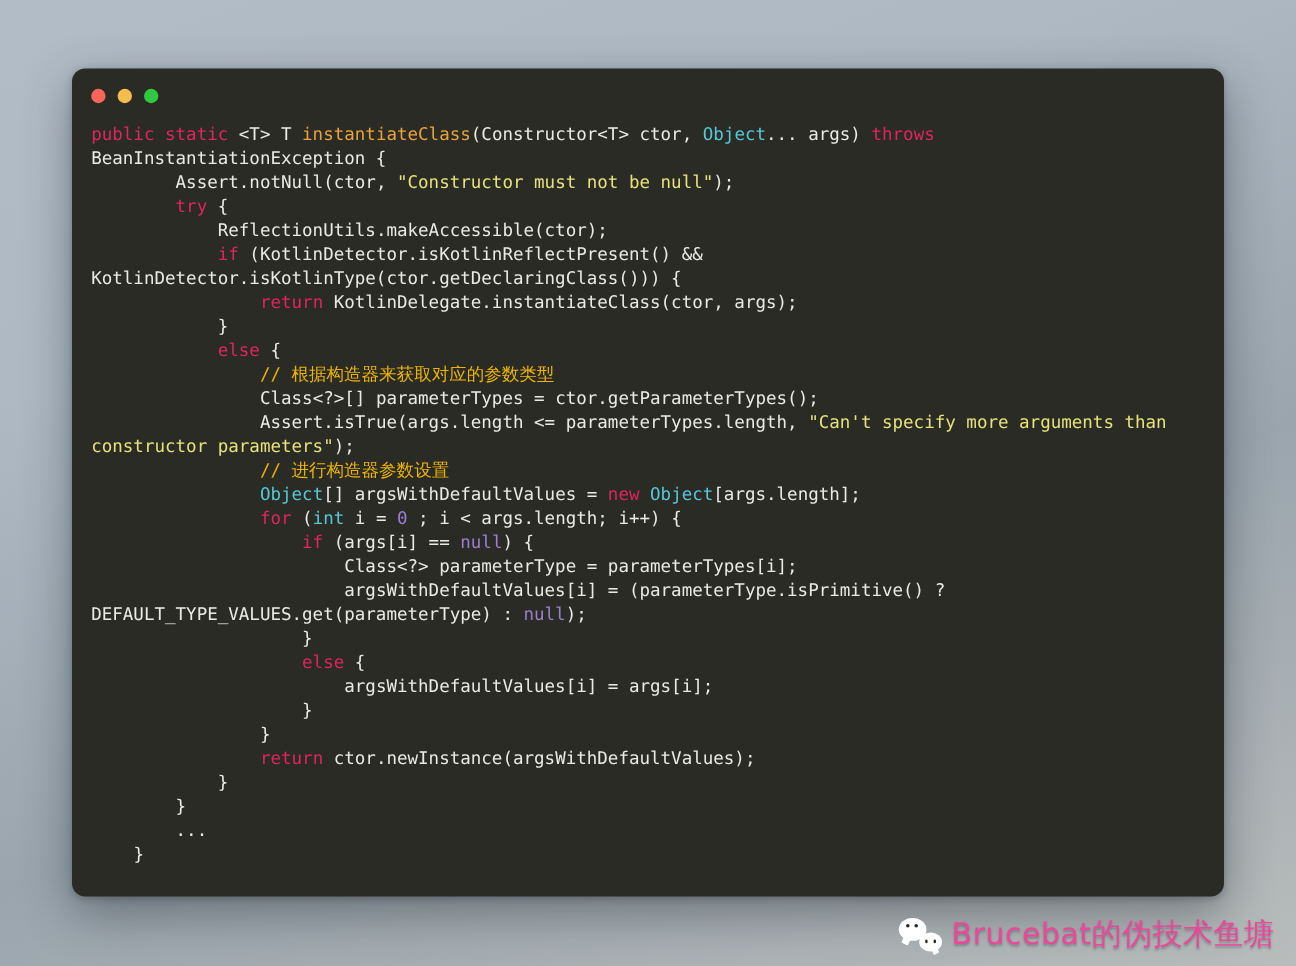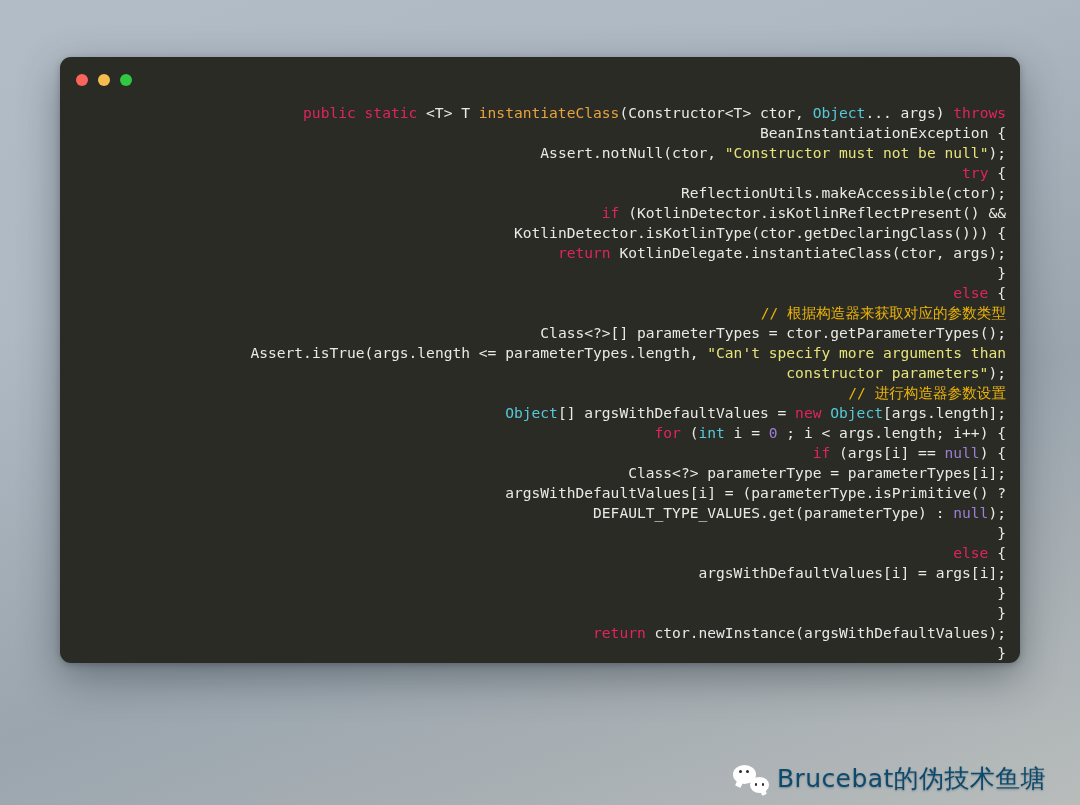--- a/index.html
+++ b/index.html
@@ -14,26 +14,25 @@
     background: linear-gradient(160deg, #b2bcc6 0%, #aeb9c3 28%, #9aa5ae 62%, #a9b0b4 82%, #b8bcbb 100%);
     position: relative;
   }
 
   
   #terminal-window {
     position: absolute;
     left: 60px;
     top: 57px;
     width: 960px;
-    height: 606px;
+    height: 690px;
     background: #2b2b26;
     border-radius: 11px;
     box-shadow: 0 14px 40px rgba(40,48,56,0.45), 0 2px 6px rgba(40,48,56,0.30);
     overflow: hidden;
-    text-align: right;
   }
 
   #titlebar {
     height: 46px;
     position: relative;
   }
   #traffic-lights {
     position: absolute;
     left: 16px;
     top: 17px;
@@ -71,26 +70,26 @@
   .typ  { color: #56c8d8; }   
   .fn   { color: #e8a33d; }   
   .str  { color: #e5e37a; }   
   .cmt  { color: #eab308; }   
   .num  { color: #9b7fd4; }   
   .pln  { color: #e9e9e5; }   
 
   
   #watermark {
     position: absolute;
-    right: 34px;
+    right: 18px;
     bottom: 10px;
     display: flex;
     align-items: center;
     gap: 8px;
-    color: #0c4a6e;
+    color: #ec4899;
     font-size: 25px;
     font-family: "DejaVu Sans", sans-serif;
     text-shadow: 0 1px 2px rgba(60,70,80,0.45);
     letter-spacing: 0.4px;
   }
   #wechat-icon {
     width: 36px;
     height: 30px;
     position: relative;
     flex: 0 0 auto;

